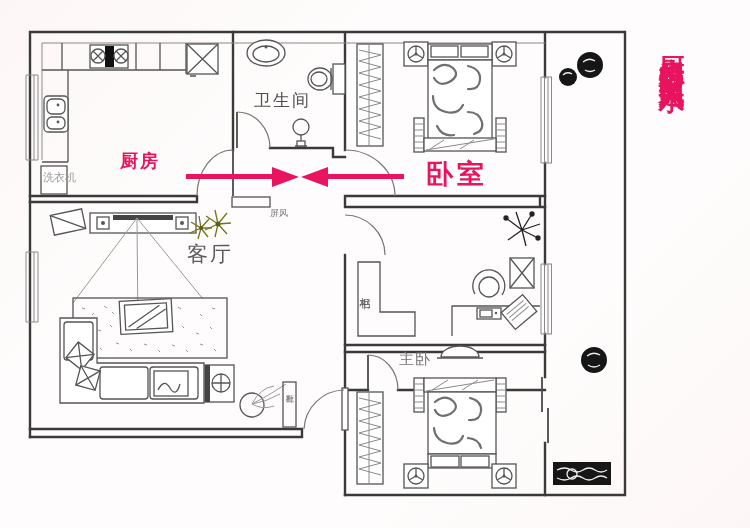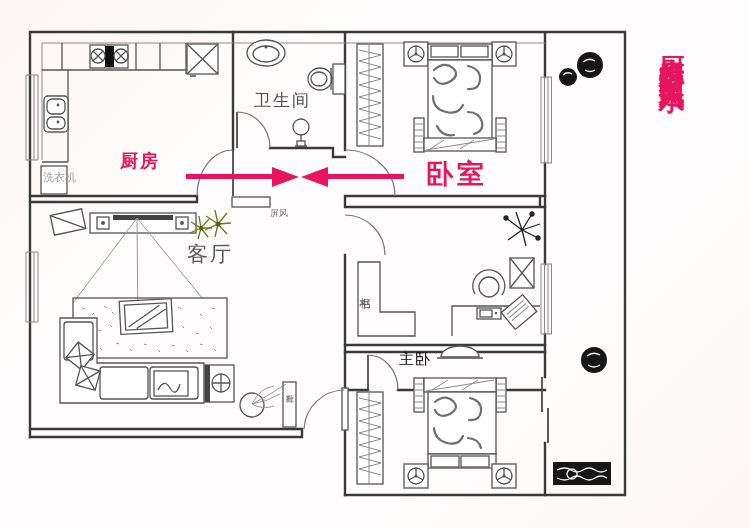--- a/index.html
+++ b/index.html
@@ -300,19 +300,19 @@
   </g>
 </svg>
 
 <div id="caption">厨房门对卧室门（久遇风水）</div>
 
 <div class="lbl red" style="left:120px;top:152px;font-size:18px;letter-spacing:2px;">厨房</div>
 <div class="lbl red" style="left:426px;top:160px;font-size:27px;letter-spacing:4px;">卧室</div>
 
 <div class="lbl gray" style="left:254px;top:92px;font-size:17px;letter-spacing:2px;">卫生间</div>
 <div class="lbl gray" style="left:187px;top:244px;font-size:21px;letter-spacing:2px;color:#5a5a5a;">客厅</div>
-<div class="lbl gray" style="left:399px;top:352px;font-size:15px;letter-spacing:1px;color:#000000;">主卧</div>
+<div class="lbl gray" style="left:399px;top:352px;font-size:15px;letter-spacing:1px;color:#737373;">主卧</div>
 <div class="lbl gray vert" style="left:359px;top:289px;font-size:11px;color:#5a5a5a;">书柜</div>
 <div class="lbl" style="left:43px;top:172px;font-size:11px;color:#999;">洗衣机</div>
 <div class="lbl" style="left:242px;top:209px;font-size:9px;color:#777;margin-left:28px;">屏风</div>
 <div class="lbl vert" style="left:285px;top:388px;font-size:8px;color:#777;">鞋柜</div>
 
 </div>
 
 </body></html>

